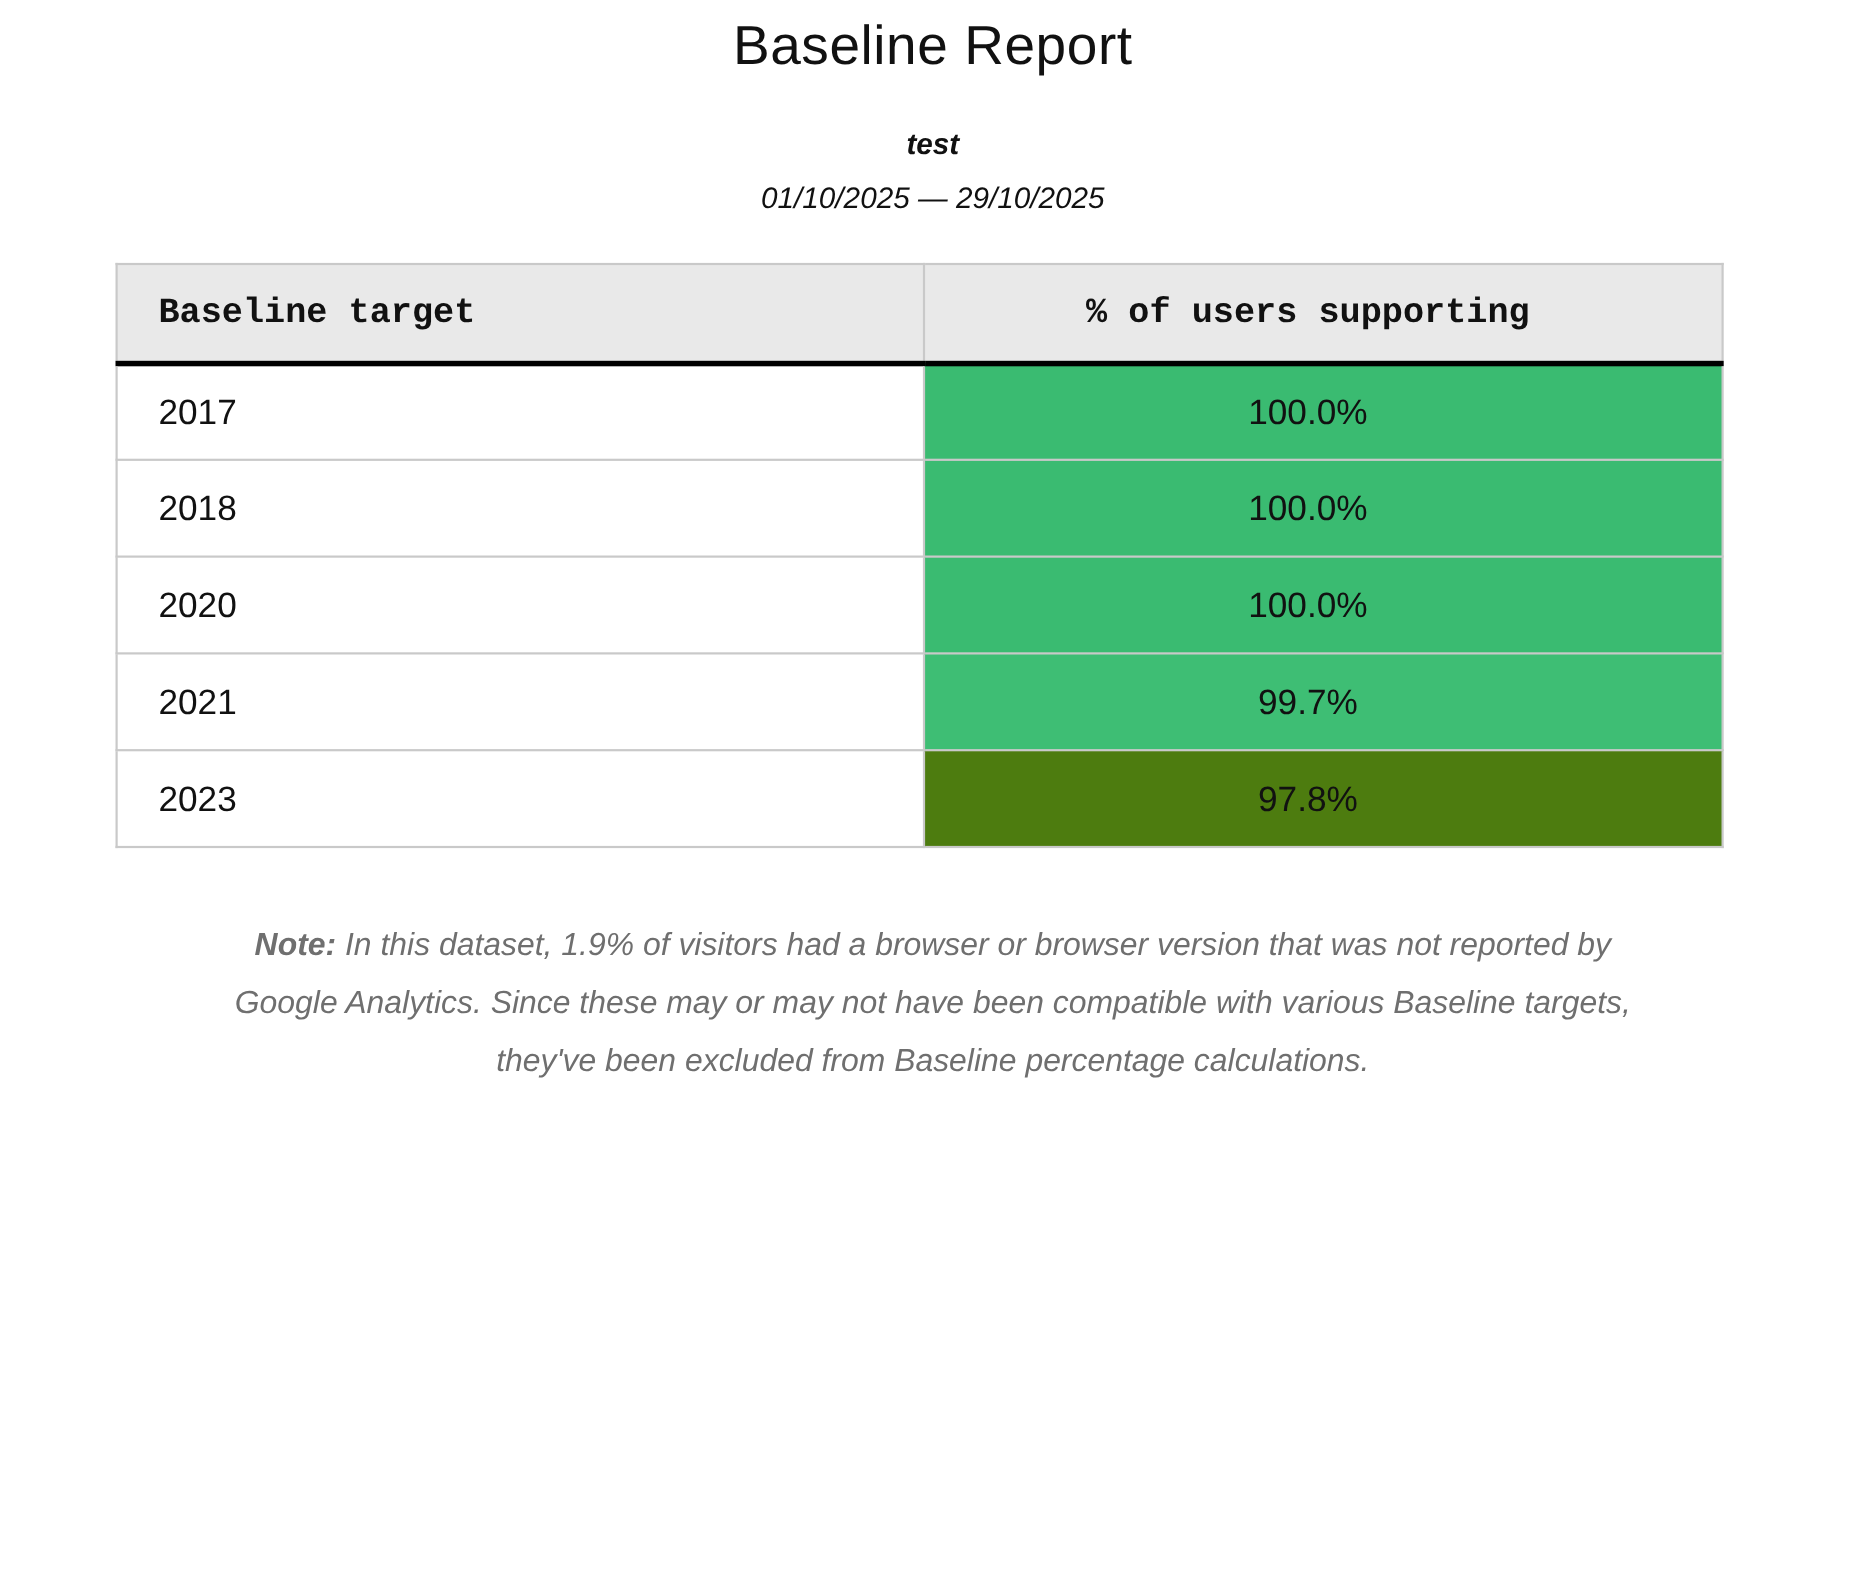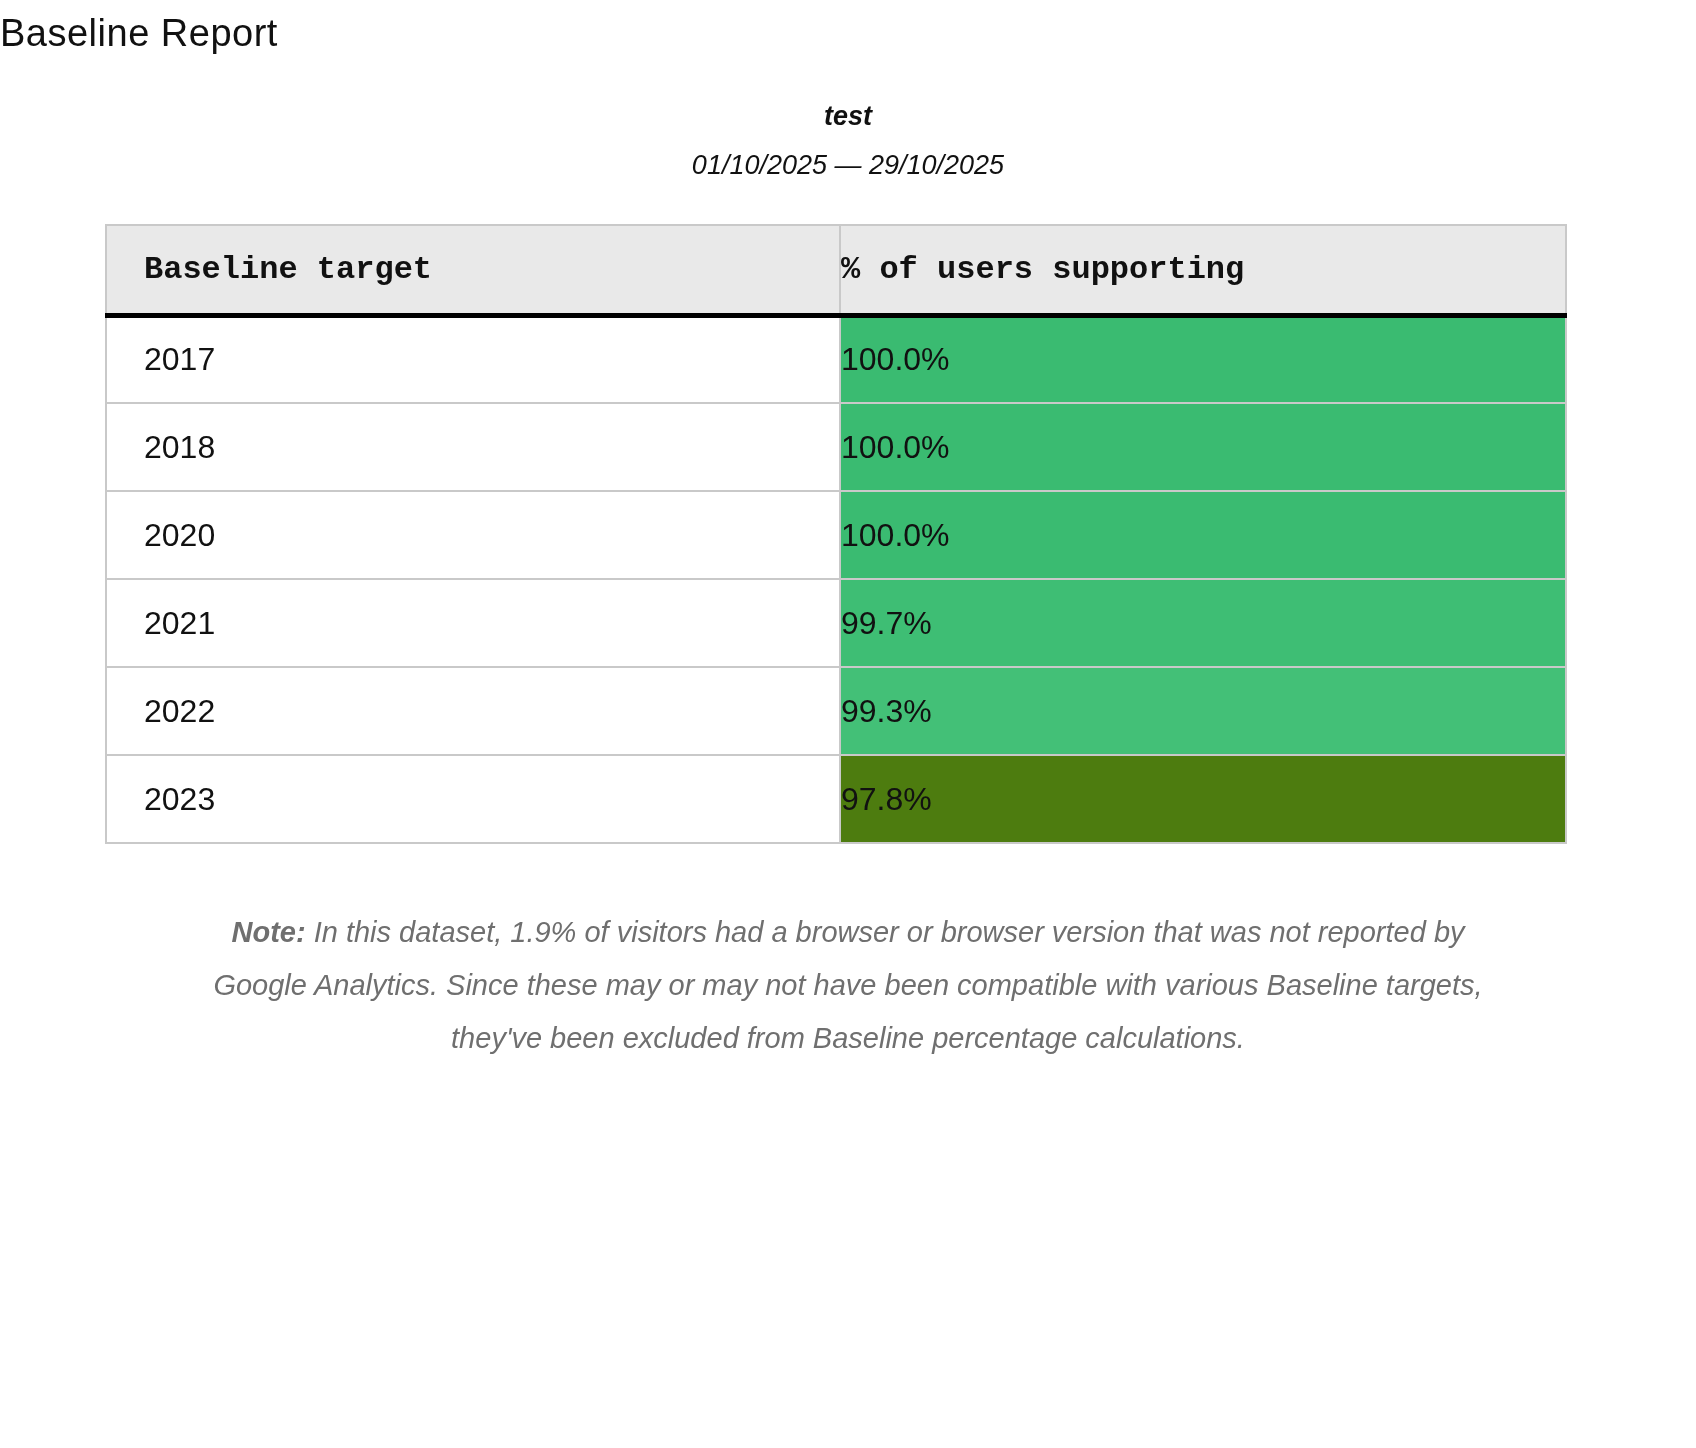--- a/index.html
+++ b/index.html
@@ -5,21 +5,22 @@
   * { margin: 0; padding: 0; box-sizing: border-box; }
   html, body {
     width: 1696px;
     background: #ffffff;
     font-family: "Liberation Sans", sans-serif;
     color: #111111;
   }
   body { min-height: 1448px; padding-top: 10px; }
 
   .page-title {
-    font-size: 38px;
+    text-align: center;
+    font-size: 50px;
     font-weight: 400;
     letter-spacing: 0.5px;
     margin-top: 2px;
   }
   .report-subtitle {
     text-align: center;
     font-size: 27px;
     font-weight: 700;
     font-style: italic;
     margin-top: 46px;
@@ -55,21 +56,21 @@
   .report-table td {
     height: 88px;
     vertical-align: middle;
     margin-left: 25px;
   }
   th.col-label, td.cell-label {
     text-align: left;
     padding-left: 37px;
   }
   th.col-value, td.cell-value {
-    text-align: left;
+    text-align: center;
     padding-right: 28px;
   }
   tr.divider-above td {
     border-top: 5px solid #000000;
   }
 
   .note {
     max-width: 1310px;
     margin: 62px auto 0;
     text-align: center;
@@ -110,24 +111,20 @@
     </tr>
     <tr>
       <td class="cell-label">2020</td>
       <td class="cell-value" style="background-color: rgb(58, 187, 113);">100.0%</td>
     </tr>
     <tr>
       <td class="cell-label">2021</td>
       <td class="cell-value" style="background-color: rgb(62, 190, 116);">99.7%</td>
     </tr>
     <tr>
-      <td class="cell-label">2022</td>
-      <td class="cell-value" style="background-color: rgb(67, 192, 119);">99.3%</td>
-    </tr>
-    <tr>
       <td class="cell-label">2023</td>
       <td class="cell-value" style="background-color: #4d7c0f;">97.8%</td>
     </tr>
   </tbody>
 </table>
 
 <p class="note">
   <span class="note-label">Note:</span><span> In this dataset, 1.9% of visitors had a browser or browser version that was not reported by Google Analytics. Since these may or may not have been compatible with various Baseline targets, they've been excluded from Baseline percentage calculations.</span>
 </p>
 

